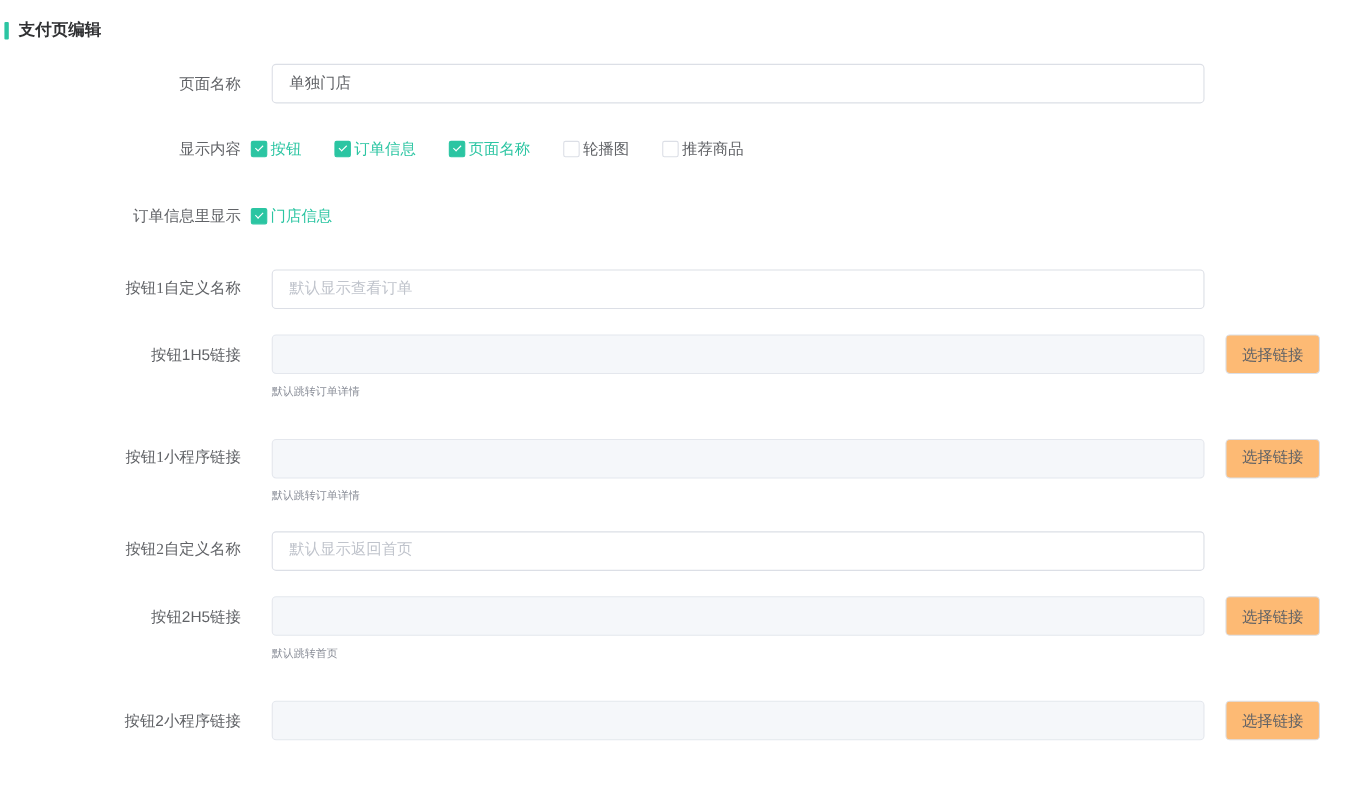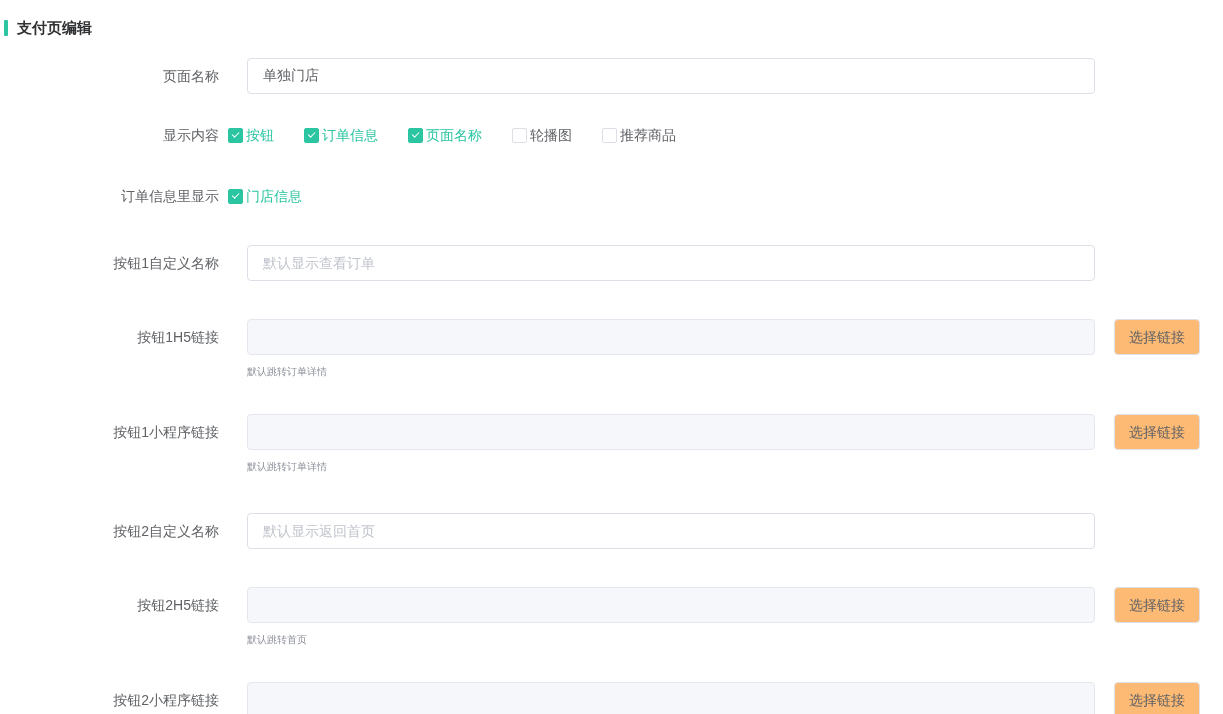--- a/index.html
+++ b/index.html
@@ -31,21 +31,21 @@
     text-align: right; font-size: 14px; color: #606266;
     line-height: 36px;
   }
   .form-row.inline { align-items: center; height: 19px; }
   .form-row.inline .form-label { line-height: 19px; }
 
   .mb40 { margin-bottom: 32px; }
   .mb42 { margin-bottom: 42px; }
   .mb39 { margin-bottom: 39px; }
   .mb34 { margin-bottom: 34px; }
-  .mb29 { margin-bottom: 38px; }
+  .mb29 { margin-bottom: 23px; font-family: Liberation Serif, serif; }
 
   .field { display: flex; flex-direction: column; padding-left: 19px; }
   .field-line { display: flex; align-items: center; }
 
   .text-input {
     width: 848px; height: 36px;
     border: 1px solid #dcdfe6; border-radius: 4px;
     padding: 0 15px; font-size: 14px; color: #606266;
     background: #ffffff; outline: none;
     font-family: inherit;

